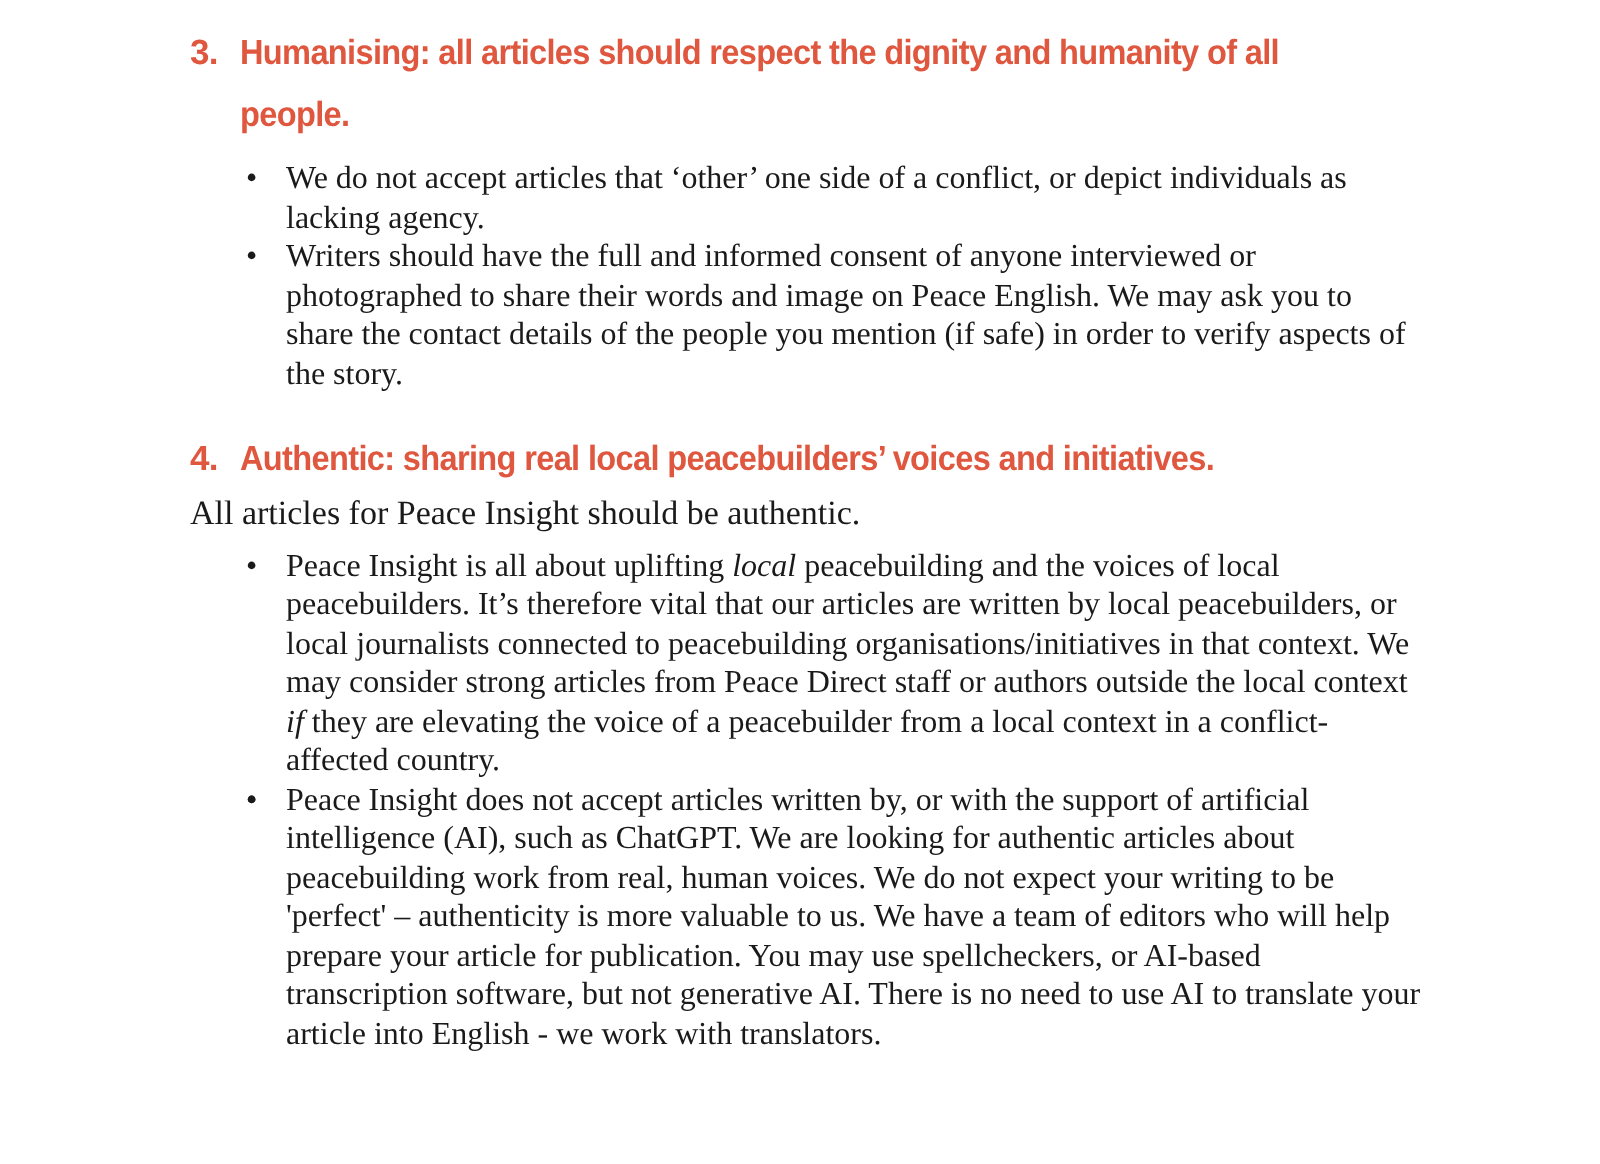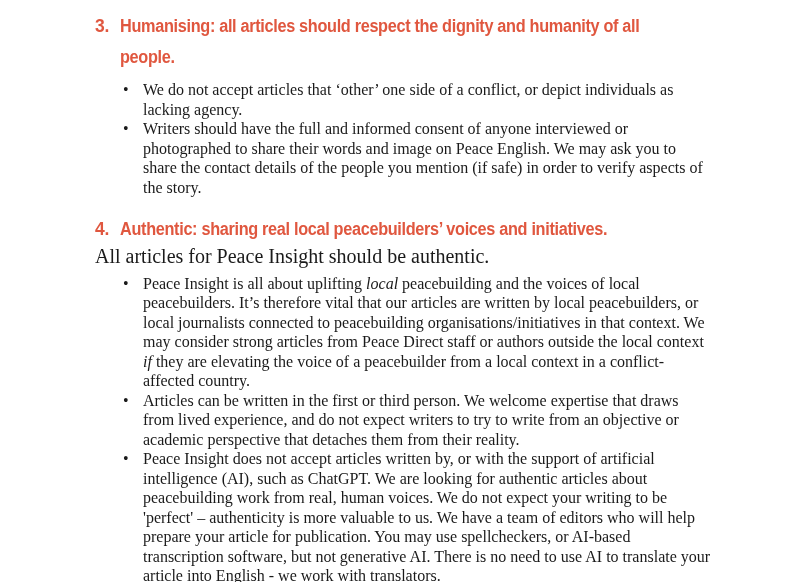--- a/index.html
+++ b/index.html
@@ -50,21 +50,21 @@
     flex: 1 1 auto;
     transform: scaleX(0.93);
     transform-origin: left center;
     white-space: normal;
   }
   .heading-3 { margin-bottom: 0; }
   .heading-4 { margin-top: 17px; margin-bottom: 0px; }
 
   
   .para {
-    font-size: 20px;
+    font-size: 17px;
     line-height: 19.5px;
     margin: 0;
     padding-top: 2px;
   }
 
   
   .bullets {
     list-style: none;
     margin: 0;
     padding: 0;
@@ -118,21 +118,20 @@
 
     <p class="para">All articles for Peace Insight should be authentic.</p>
 
     <ul class="bullets list-after-p">
       <li>
         <span class="bullet-dot">•</span>
         <span>Peace Insight is all about uplifting <em>local</em> peacebuilding and the voices of local peacebuilders. It’s therefore vital that our articles are written by local peacebuilders, or local journalists connected to peacebuilding organisations/initiatives in that context. We may consider strong articles from Peace Direct staff or authors outside the local context <em>if</em> they are elevating the voice of a peacebuilder from a local context in a conflict-affected country.</span>
       </li>
       <li>
         <span class="bullet-dot">•</span>
-        <span>Articles can be written in the first or third person. We welcome expertise that draws from lived experience, and do not expect writers to try to write from an objective or academic perspective that detaches them from their reality.</span>
       </li>
       <li>
         <span class="bullet-dot">•</span>
         <span>Peace Insight does not accept articles written by, or with the support of artificial intelligence (AI), such as ChatGPT. We are looking for authentic articles about peacebuilding work from real, human voices. We do not expect your writing to be 'perfect' – authenticity is more valuable to us. We have a team of editors who will help prepare your article for publication. You may use spellcheckers, or AI-based transcription software, but not generative AI. There is no need to use AI to translate your article into English - we work with translators.</span>
       </li>
 
     </ul>
 
   </div>
 </div>

